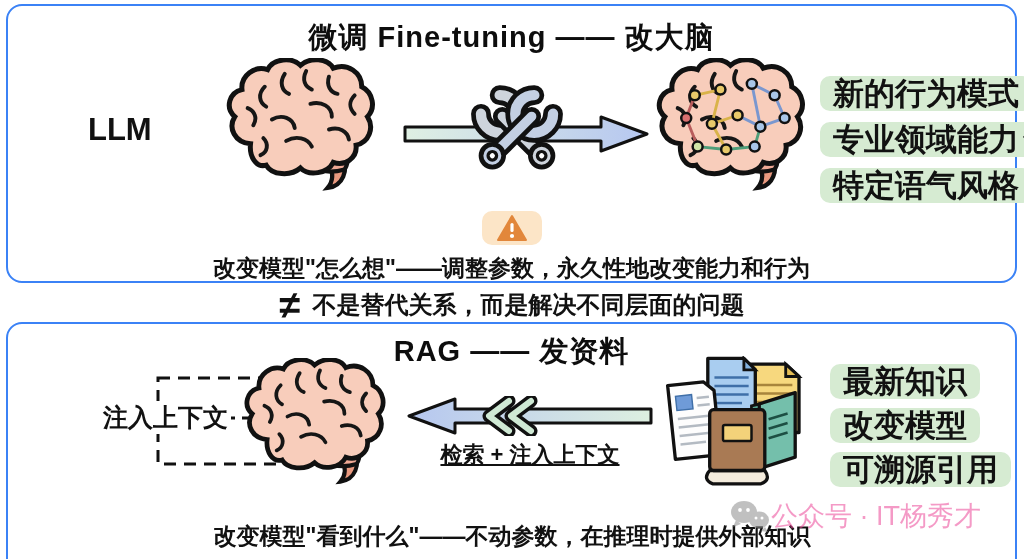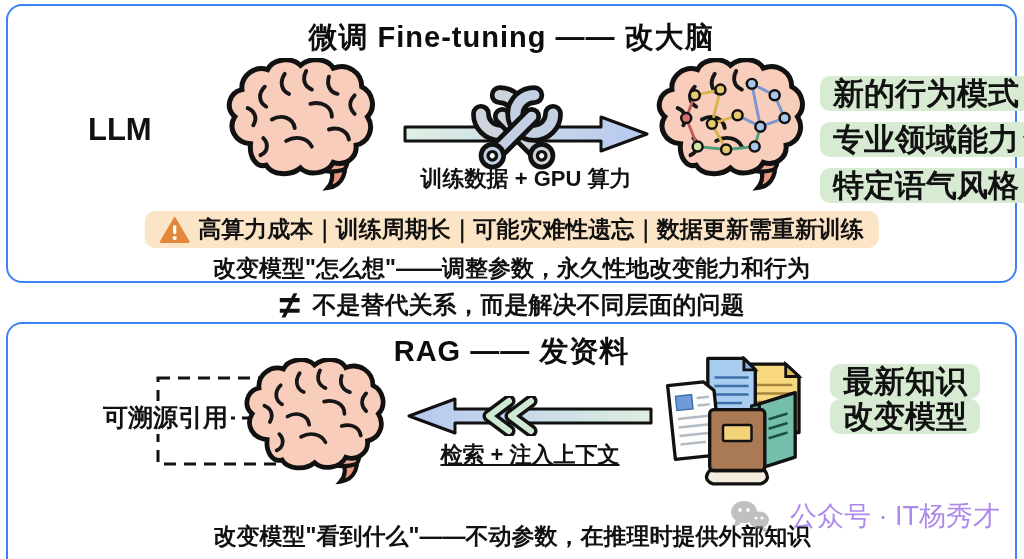--- a/index.html
+++ b/index.html
@@ -21,22 +21,22 @@
   .highlight-box{position:absolute;left:50%;transform:translateX(-50%);background:#d6ebd2;
                  border-radius:10px;padding:3px 16px;font-size:23px;font-weight:bold;white-space:nowrap;}
   .summary{position:absolute;left:0;right:0;text-align:center;font-size:23px;font-weight:bold;white-space:nowrap;}
   .divider-row{position:absolute;left:0;right:0;display:flex;justify-content:center;
                align-items:center;gap:12px;font-weight:bold;}
   .neq{font-size:38px;line-height:34px;}
   .divider-text{font-size:24px;}
   .frozen-label{position:absolute;font-size:25px;font-weight:bold;background:#fff;
                 padding:0 3px;z-index:3;white-space:nowrap;}
   .z2{z-index:2}.z1{z-index:1}
-  .watermark{position:absolute;display:flex;align-items:center;gap:20px;opacity:.55;
-             color:#6d28d9;font-size:27px;z-index:6;white-space:nowrap;}
+  .watermark{position:absolute;display:flex;align-items:center;gap:1px;opacity:.55;
+             color:#ec4899;font-size:27px;z-index:6;white-space:nowrap;}
 </style>
 </head>
 <body>
 
 <div id="canvas">
 
   <div class="panel" style="top:4px;height:279px;">
     <div class="panel-title" style="top:12px;">微调 Fine-tuning —— 改大脑</div>
 
     <div class="llm-label" style="left:80px;top:106px;">LLM</div>
@@ -82,21 +82,20 @@
       <g transform="rotate(45 70 64)">
         <path d="M56 24 A20 20 0 1 0 84 24" fill="none" stroke="#111" stroke-width="21" stroke-linecap="round"></path>
         <path d="M56 24 A20 20 0 1 0 84 24" fill="none" stroke="#c3cfe3" stroke-width="11" stroke-linecap="round"></path>
         <line x1="70" y1="42" x2="70" y2="96" stroke="#111" stroke-width="20" stroke-linecap="round"></line>
         <line x1="70" y1="42" x2="70" y2="96" stroke="#c3cfe3" stroke-width="10" stroke-linecap="round"></line>
         <circle cx="70" cy="101" r="12" fill="#c3cfe3" stroke="#111" stroke-width="5"></circle>
         <circle cx="70" cy="101" r="4.5" fill="#fff" stroke="#111" stroke-width="3.5"></circle>
       </g>
     </svg>
 
-    <div class="arrow-label" style="left:393px;top:158px;width:250px;">训练数据 + GPU 算力</div>
 
     <svg class="abs" style="left:644px;top:52px;" width="164" height="143" viewBox="0 0 230 200">
       <path d="M150 148 q10 20 -2 34 q16 -2 22 -16 q6 -14 -2 -26z" fill="#e9997f" stroke="#111" stroke-width="6"></path>
       <path d="M118 144 q20 22 54 12 q10 -16 -6 -24z" fill="#efa995" stroke="#111" stroke-width="6"></path>
       <path d="M40 120 C18 118 8 98 18 82 C4 70 10 48 28 44 C26 24 46 10 64 16 C72 0 98 -2 110 10 C124 -2 148 0 156 14 C176 6 196 20 196 40 C212 48 216 70 204 82 C214 98 206 118 188 122 C190 140 172 152 156 146 C148 162 122 166 110 154 C96 166 70 164 62 150 C48 154 38 138 40 120 Z" fill="#f8cdbb" stroke="#111" stroke-width="7"></path>
       <g fill="none" stroke="#161616" stroke-width="5.5" stroke-linecap="round">
         <path d="M60 40 C50 50 52 62 62 68"></path>
         <path d="M88 22 C80 34 84 46 94 50"></path>
         <path d="M118 18 C112 30 116 40 126 44"></path>
         <path d="M36 70 C46 74 50 84 44 94"></path>
@@ -141,42 +140,41 @@
       <div class="badge">专业领域能力↑</div>
       <div class="badge">特定语气风格</div>
     </div>
 
     <div class="warning-box" style="top:205px;">
       <svg width="30" height="28" viewBox="0 0 30 28">
         <path d="M15 2 L29 26 H1 Z" fill="#e2873b" stroke="#e2873b" stroke-linejoin="round" stroke-width="2"></path>
         <rect x="13.4" y="9" width="3.2" height="9" rx="1.6" fill="#fff"></rect>
         <circle cx="15" cy="22" r="2.1" fill="#fff"></circle>
       </svg>
-      <span>高算力成本｜训练周期长｜可能灾难性遗忘｜数据更新需重新训练</span>
     </div>
 
     <div class="summary" style="top:247px;">改变模型"怎么想"——调整参数，永久性地改变能力和行为</div>
   </div>
 
   <div class="divider-row" style="top:288px;">
     <span class="neq">≠</span>
     <span class="divider-text">不是替代关系，而是解决不同层面的问题</span>
   </div>
 
   <div class="panel" style="top:322px;height:266px;">
     <div class="panel-title" style="top:8px;">RAG —— 发资料</div>
   </div>
 
   <svg class="abs z1" style="left:150px;top:372px;" width="192" height="98" viewBox="0 0 192 98">
     <rect x="8" y="6" width="176" height="86" fill="none" stroke="#111" stroke-width="3" stroke-dasharray="12 8"></rect>
   </svg>
   <svg class="abs z1" style="left:205px;top:412px;" width="58" height="12" viewBox="0 0 58 12">
     <line x1="3" y1="6" x2="55" y2="6" stroke="#111" stroke-width="3" stroke-dasharray="10 7"></line>
   </svg>
-  <div class="frozen-label" style="left:100px;top:401px;">可溯源引用</div>
+  <div class="frozen-label" style="left:100px;top:401px;">注入上下文</div>
 
   <svg class="abs z2" style="left:240px;top:358px;" width="156" height="136" viewBox="0 0 230 200">
     <path d="M150 148 q10 20 -2 34 q16 -2 22 -16 q6 -14 -2 -26z" fill="#e9997f" stroke="#111" stroke-width="6"></path>
     <path d="M118 144 q20 22 54 12 q10 -16 -6 -24z" fill="#efa995" stroke="#111" stroke-width="6"></path>
     <path d="M40 120 C18 118 8 98 18 82 C4 70 10 48 28 44 C26 24 46 10 64 16 C72 0 98 -2 110 10 C124 -2 148 0 156 14 C176 6 196 20 196 40 C212 48 216 70 204 82 C214 98 206 118 188 122 C190 140 172 152 156 146 C148 162 122 166 110 154 C96 166 70 164 62 150 C48 154 38 138 40 120 Z" fill="#f8cdbb" stroke="#111" stroke-width="7"></path>
     <g fill="none" stroke="#161616" stroke-width="5.5" stroke-linecap="round">
       <path d="M60 40 C50 50 52 62 62 68"></path>
       <path d="M88 22 C80 34 84 46 94 50"></path>
       <path d="M118 18 C112 30 116 40 126 44"></path>
       <path d="M150 26 C146 38 152 48 162 50"></path>
@@ -252,23 +250,24 @@
         </g>
     </g>
 
     <g>
       <path d="M46 120 q-8 9 3 14 L100 134 q11 -4 4 -14 Z" fill="#f4ecdd" stroke="#111" stroke-width="3.5" stroke-linejoin="round"></path>
       <rect x="46" y="56" width="58" height="64" rx="4" fill="#a97a54" stroke="#111" stroke-width="3.5"></rect>
       <rect x="60" y="72" width="30" height="17" rx="2" fill="#f3d27a" stroke="#111" stroke-width="2.6"></rect>
     </g>
   </svg>
 
-  <div class="badge-col" style="left:830px;top:364px;">
+  <div class="badge-col" style="left:830px;top:364px;gap:9px;">
     <div class="badge">最新知识</div>
     <div class="badge">改变模型</div>
+    <div class="badge">可溯源引用</div>
   </div>
 
 
   <div class="summary" style="top:521px;">改变模型"看到什么"——不动参数，在推理时提供外部知识</div>
 
   <div class="watermark" style="left:728px;top:498px;">
     <svg width="42" height="36" viewBox="0 0 42 36">
       <ellipse cx="16" cy="14" rx="13" ry="11" fill="#8d8d8d"></ellipse>
       <path d="M8 22 l-3 7 8 -3z" fill="#8d8d8d"></path>
       <ellipse cx="31" cy="22" rx="10" ry="8.5" fill="#8d8d8d"></ellipse>

